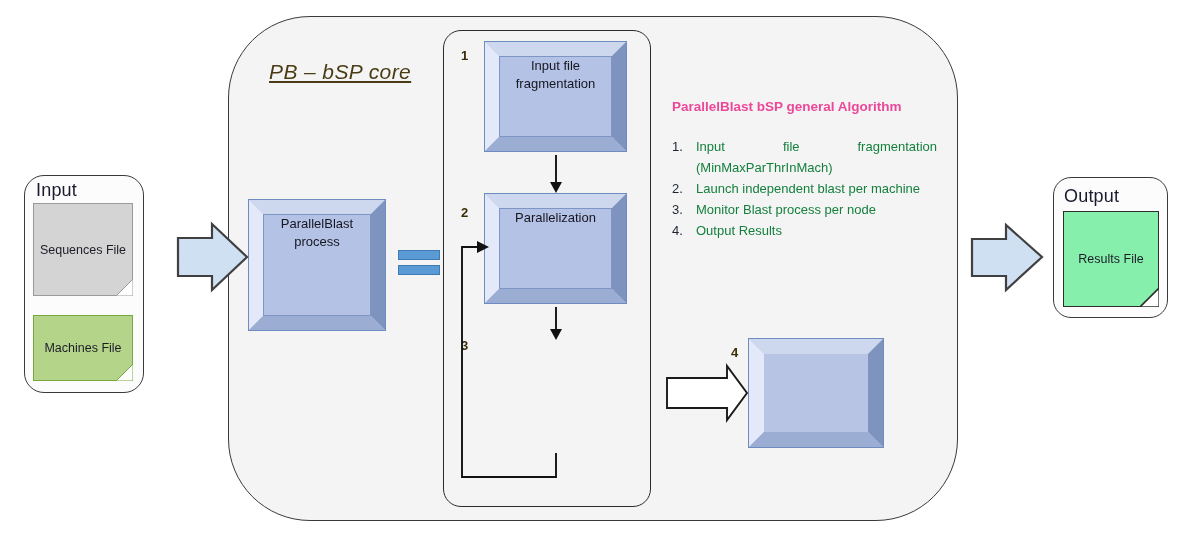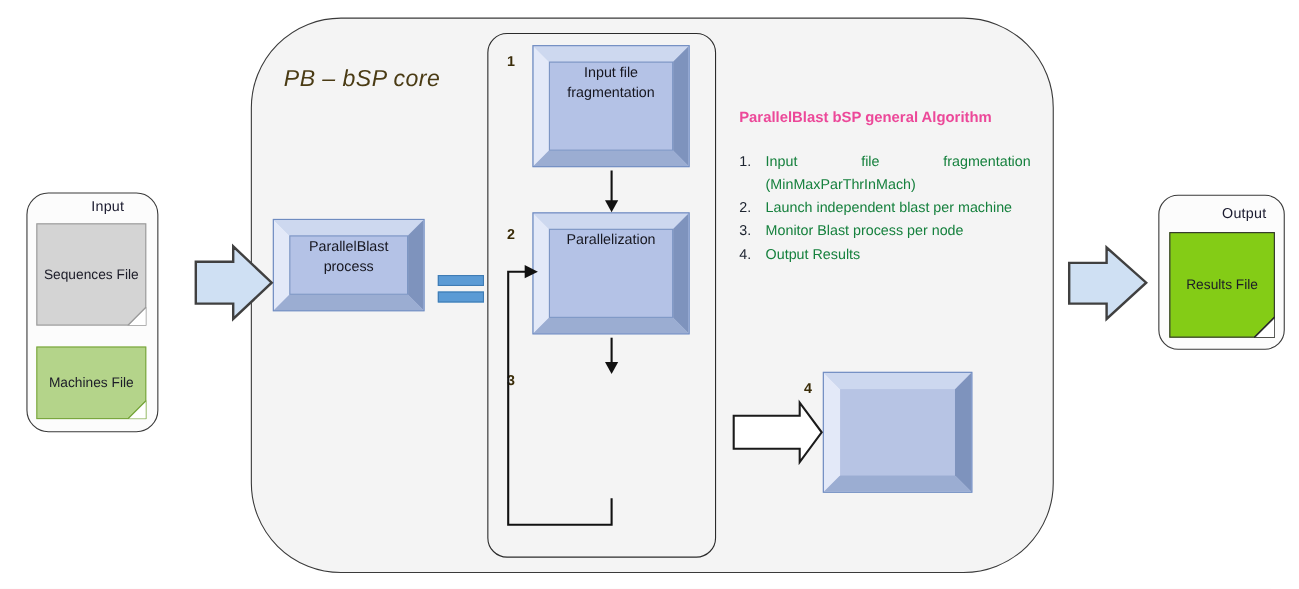--- a/index.html
+++ b/index.html
@@ -27,24 +27,23 @@
     border: 1.6px solid #3a3a3a;
     border-radius: 26px;
   }
   .panel-white {
     background: #fcfcfc;
     border: 1.6px solid #3a3a3a;
     border-radius: 22px;
   }
   .panel-label {
     position: absolute;
-    font-size: 13px;
+    font-size: 18px;
     color: #1a1a2e;
     letter-spacing: .2px;
-    margin-left: 47px;
   }
 
   
   .core-title {
     font-style: italic;
     font-size: 21px;
     font-weight: 500;
     color: #4a3b14;
     letter-spacing: .4px;
     white-space: nowrap;
@@ -190,23 +189,23 @@
     <span>Sequences File</span>
     <svg class="fold" viewBox="0 0 17 17">
       <polygon points="17,0 17,17 0,17" fill="#ffffff" stroke="none"></polygon>
       <polygon points="17,0 17,17 0,17" fill="none" stroke="#9a9a9a" stroke-width="1"></polygon>
       <polyline points="0,17 17,0" fill="none" stroke="#9a9a9a" stroke-width="1"></polyline>
     </svg>
   </div>
 
   <div class="abs panel" style="left:228px; top:16px; width:730px; height:505px; border-radius:82px;">
   </div>
-  <div class="core-title abs" style="left:258px; top:60px;">PB – bSP core</div>
-
-  <div class="bevel" style="left:248px; top:199px; width:138px; height:84px;">
+  <div class="core-title abs" style="left:269px; top:60px;text-decoration:underline;">PB – bSP core</div>
+
+  <div class="bevel" style="left:248px; top:199px; width:138px; height:132px;">
     <div class="bv bv-top"></div>
     <div class="bv bv-left"></div>
     <div class="bv bv-right"></div>
     <div class="bv bv-bottom"></div>
     <div class="face">
       <span>
         <span>ParallelBlast</span><br>
         <span>process</span>
       </span>
     </div>
@@ -273,21 +272,21 @@
     <div class="algo-item">
       <span class="algo-num">4.</span>
       <span class="algo-txt nojust">Output Results</span>
     </div>
   </div>
 
   <div class="abs panel-white" style="left:1053px; top:177px; width:115px; height:141px; border-radius:18px;">
   </div>
   <div class="panel-label" style="left:1064px; top:186px;">Output</div>
 
-  <div class="docfile" style="left:1063px; top:211px; width:96px; height:96px; background:#84cc16; border:1.4px solid #2e2e2e;">
+  <div class="docfile" style="left:1063px; top:211px; width:96px; height:96px; background:#86efac; border:1.4px solid #2e2e2e;">
     <span>Results File</span>
     <svg class="fold" viewBox="0 0 18 18" style="width:19px;height:19px;">
       <polygon points="18,0 18,18 0,18" fill="#ffffff" stroke="none"></polygon>
       <polygon points="18,0 18,18 0,18" fill="none" stroke="#2e2e2e" stroke-width="1.2"></polygon>
       <polyline points="0,18 18,0" fill="none" stroke="#2e2e2e" stroke-width="1.2"></polyline>
     </svg>
   </div>
 
   <svg class="overlay">
 

